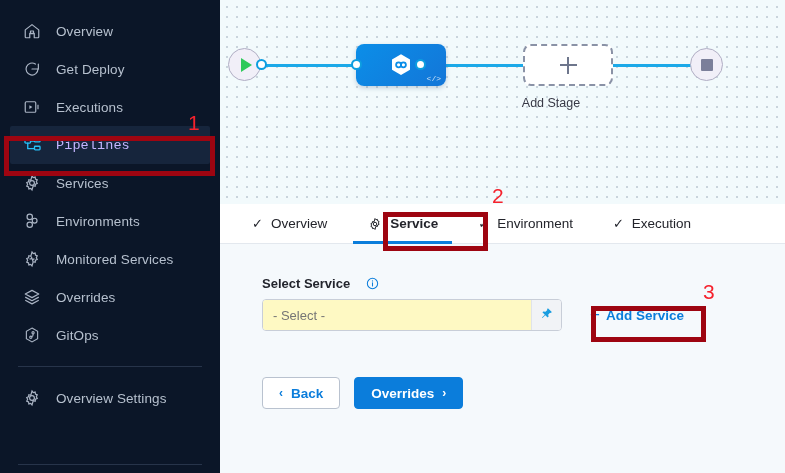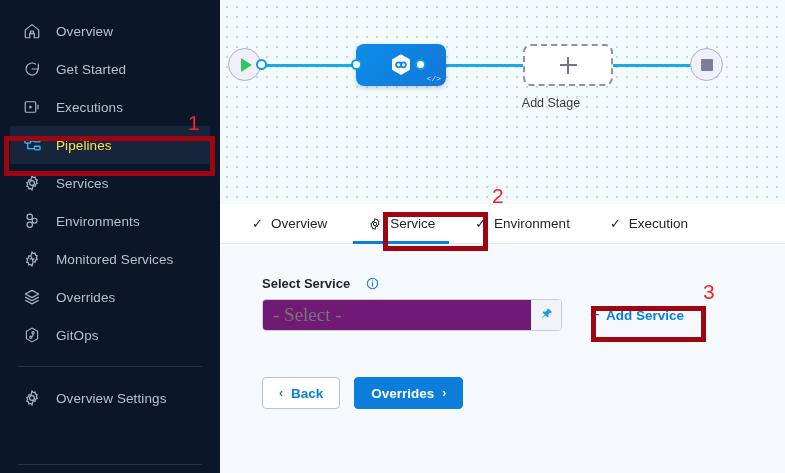--- a/index.html
+++ b/index.html
@@ -27,25 +27,26 @@
     gap: 14px;
     color: #b6c0ce;
     font-size: 13.5px;
     cursor: pointer;
     position: relative;
   }
   .nav-item .nav-ico { width: 20px; height: 20px; display: flex; align-items: center; justify-content: center; flex: 0 0 20px; }
   .nav-item .nav-ico svg { display: block; }
   .nav-item.active {
     background: #16253c;
-    color: #fde047;
+    color: #c4b5fd;
     margin: 0 10px 0 10px;
     padding-left: 12px;
     border-radius: 2px;
     width: 200px;
+    font-family: Liberation Mono, monospace;
   }
   .nav-item.active .nav-ico { color: #27c0f7; }
   .nav-label { white-space: nowrap; letter-spacing: .1px; }
   .sb-divider {
     height: 1px; background: #27344a;
     margin: 12px 18px 12px 18px;
   }
   .sb-divider.bottom { position: absolute; left: 18px; right: 18px; bottom: 8px; margin: 0; }
 
   
@@ -142,43 +143,43 @@
   }
   .tab {
     display: flex; align-items: center; gap: 8px;
     padding: 0 14px 0 14px;
     font-size: 13.5px; color: #23242b;
     cursor: pointer; position: relative;
     margin-left: 12px;
   }
   .tab:first-child { margin-left: 18px; }
   .tab .tick { color: #22242c; font-size: 13px; line-height: 1; }
-  .tab.active { font-weight: normal; }
+  .tab.active { font-weight: bold; }
   .tab.active::after {
     content: ""; position: absolute;
     left: 0; right: 0; bottom: -1px; height: 3px; background: #0b7ddb;
   }
   .tab-gear { width: 15px; height: 15px; display: flex; align-items: center; justify-content: center; }
 
   
   .formpanel { background: #f5f9fc; height: 229px; padding: 32px 0 0 42px; position: relative; }
   .field-label {
     font-size: 13px; font-weight: bold; color: #22242c;
     display: flex; align-items: center; gap: 16px; margin-bottom: 8px;
   }
   .info-ico { width: 13px; height: 13px; display: block; }
   .select-row { display: flex; align-items: flex-start; gap: 0; }
   .select-wrap {
     display: flex; width: 300px; height: 32px;
     border: 1px solid #c8ced8; border-radius: 4px; overflow: hidden; background: #fff;
   }
   .select-input {
-    flex: 1; border: 0; outline: 0; background: #701a75;
-    font-size: 19px; color: #8a8f9c; padding: 0 10px;
-    font-family: Liberation Serif, serif;
+    flex: 1; border: 0; outline: 0; background: #fef9c3;
+    font-size: 13px; color: #8a8f9c; padding: 0 10px;
+    font-family: Liberation Sans, sans-serif;
   }
   .pin-btn {
     width: 30px; background: #f1f3f6; border-left: 1px solid #dfe3ea;
     display: flex; align-items: center; justify-content: center; cursor: pointer;
   }
   .add-service {
     margin-left: 28px; height: 32px;
     display: flex; align-items: center; gap: 6px;
     color: #0b7ddb; font-size: 13.5px; font-weight: bold; cursor: pointer;
   }
@@ -229,21 +230,21 @@
       </li>
 
       <li class="nav-item">
         <span class="nav-ico">
           <svg width="18" height="18" viewBox="0 0 24 24" fill="none" stroke="#aab4c4" stroke-width="1.6" stroke-linecap="round">
             <path d="M20 12a8 8 0 1 1-3.5-6.6"></path>
             <path d="M12 12h8"></path>
             <path d="M20.5 5.5V12"></path>
           </svg>
         </span>
-        <span class="nav-label">Get Started</span>
+        <span class="nav-label">Get Deploy</span>
       </li>
 
       <li class="nav-item">
         <span class="nav-ico">
           <svg width="18" height="18" viewBox="0 0 24 24" fill="none" stroke="#aab4c4" stroke-width="1.6" stroke-linejoin="round">
             <rect x="3" y="5" width="14" height="14" rx="1.5"></rect>
             <path d="M8.5 9.5l4 2.5-4 2.5z" fill="#aab4c4" stroke="none"></path>
             <path d="M20 9v6"></path>
           </svg>
         </span>

